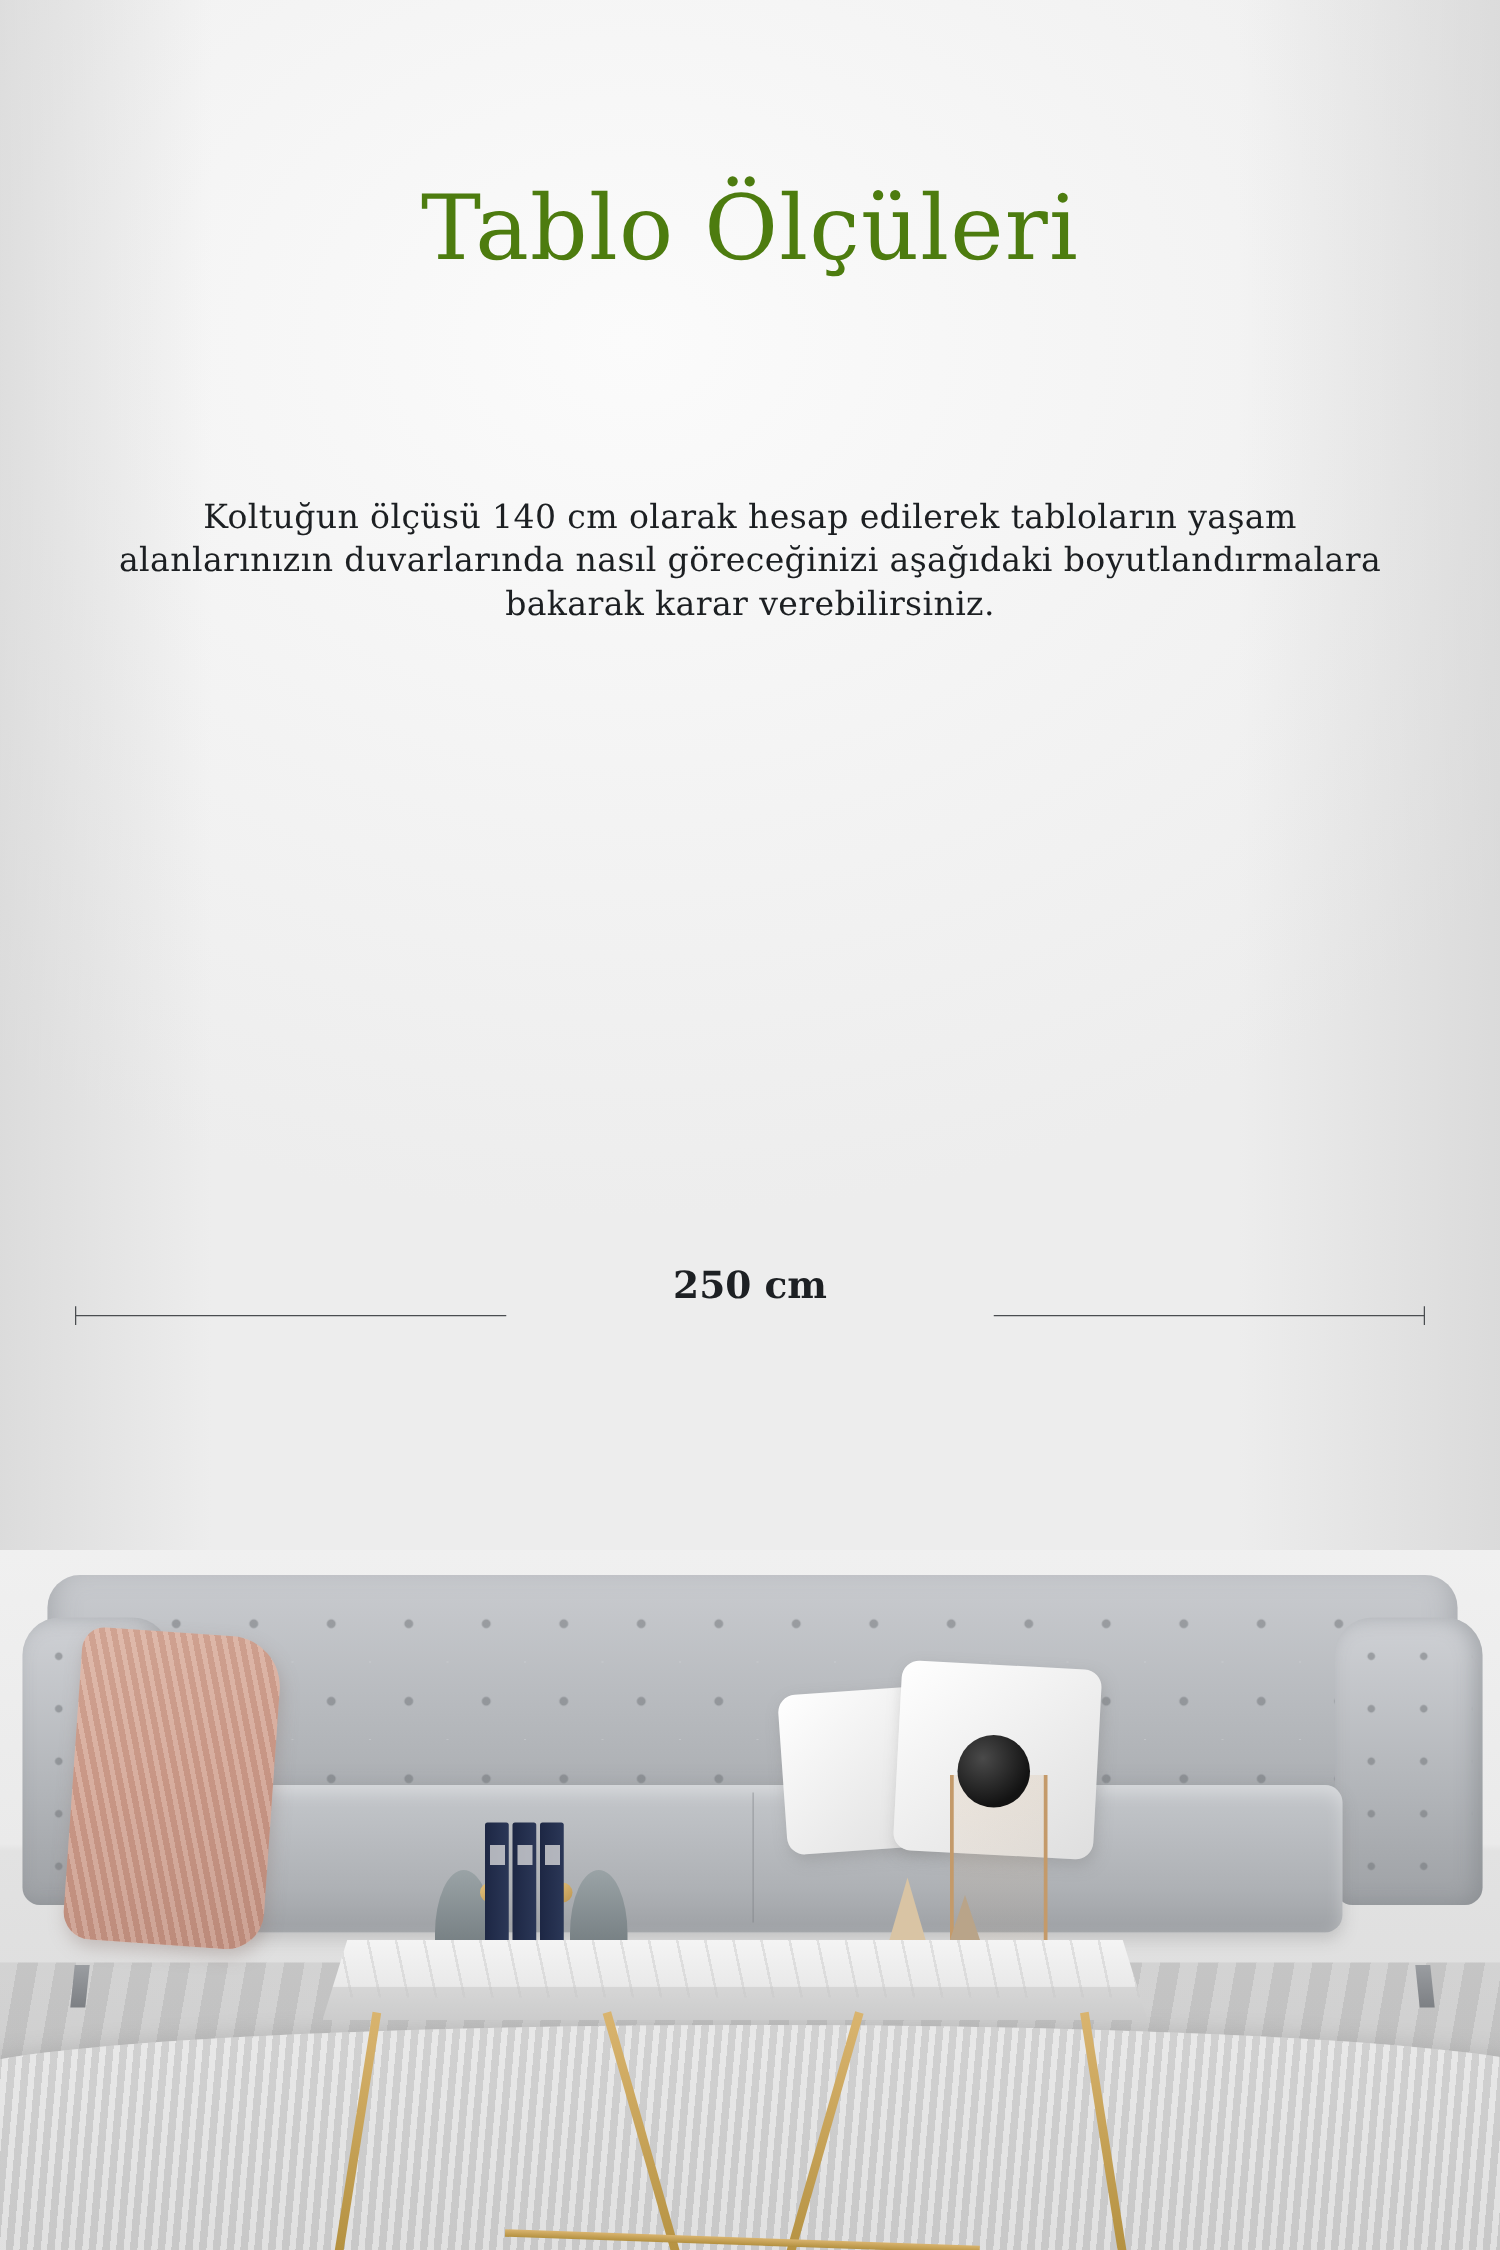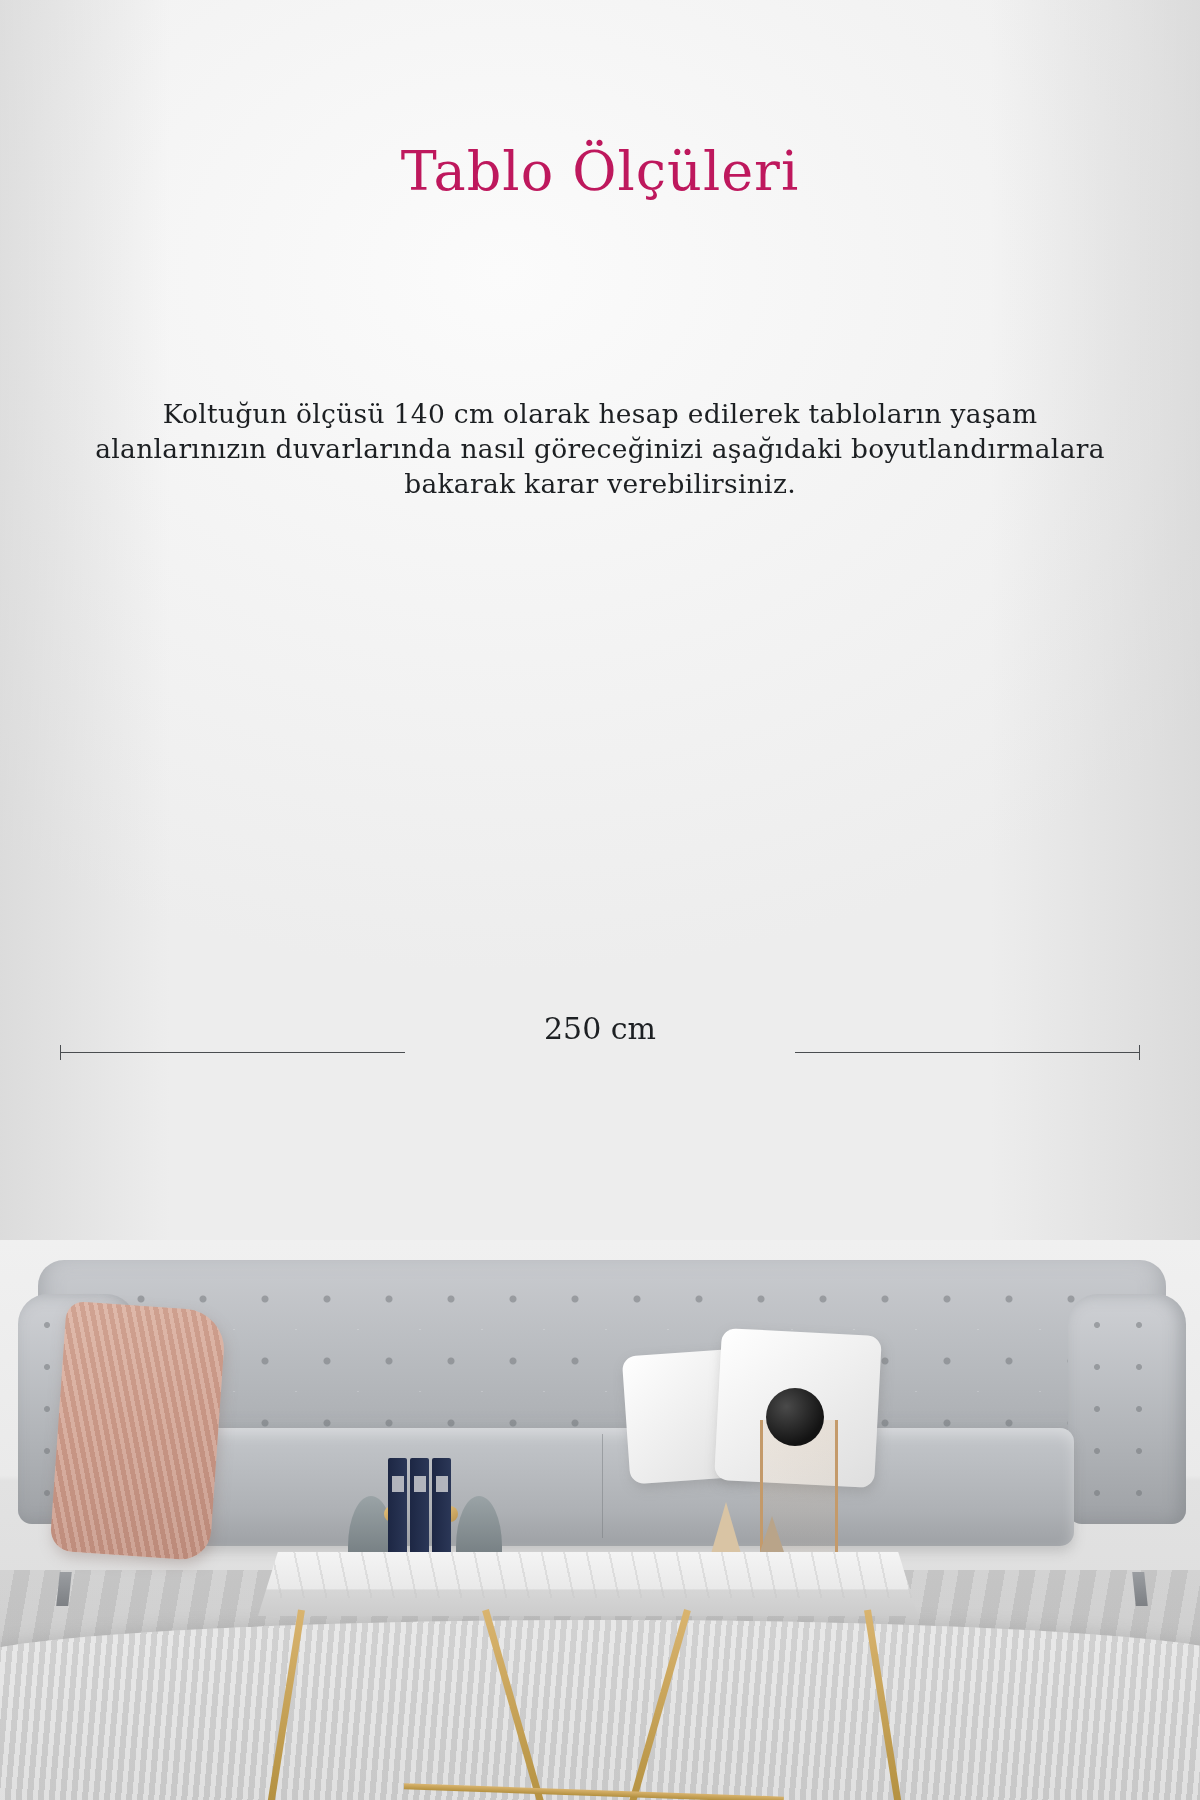--- a/index.html
+++ b/index.html
@@ -38,24 +38,24 @@
   }
 
   
   .title {
     position: absolute;
     top: 140px;
     left: 0;
     width: 1200px;
     text-align: center;
     font-family: "DejaVu Serif", serif;
-    font-size: 54px;
+    font-size: 72px;
     font-weight: 400;
     letter-spacing: 1px;
-    color: #be185d;
+    color: #4d7c0f;
   }
 
   .intro {
     position: absolute;
     top: 396px;
     left: 80px;
     width: 1040px;
     text-align: center;
     font-family: "DejaVu Serif", serif;
     font-size: 26.5px;
@@ -134,21 +134,21 @@
   .measure-text {
     position: absolute;
     left: 345px;
     top: -40px;
     width: 390px;
     text-align: center;
     font-family: "DejaVu Serif", serif;
     color: #1d2023;
   }
   .measure-text .mt1 { font-size: 30px; line-height: 1.05; }
-  .measure-text .mt2 { font-size: 30px; line-height: 1.15; }
+  .measure-text .mt2 { font-size: 30px; line-height: 1.15; font-weight: bold; }
 
   
   .scene {
     position: absolute;
     left: 0; top: 1240px;
     width: 1200px; height: 560px;
     overflow: hidden;
     background: linear-gradient(to bottom, #f0f0f0 0%, #eaeaea 42%, #e2e2e2 43%, #d9d9d9 100%);
   }
   .floor {

